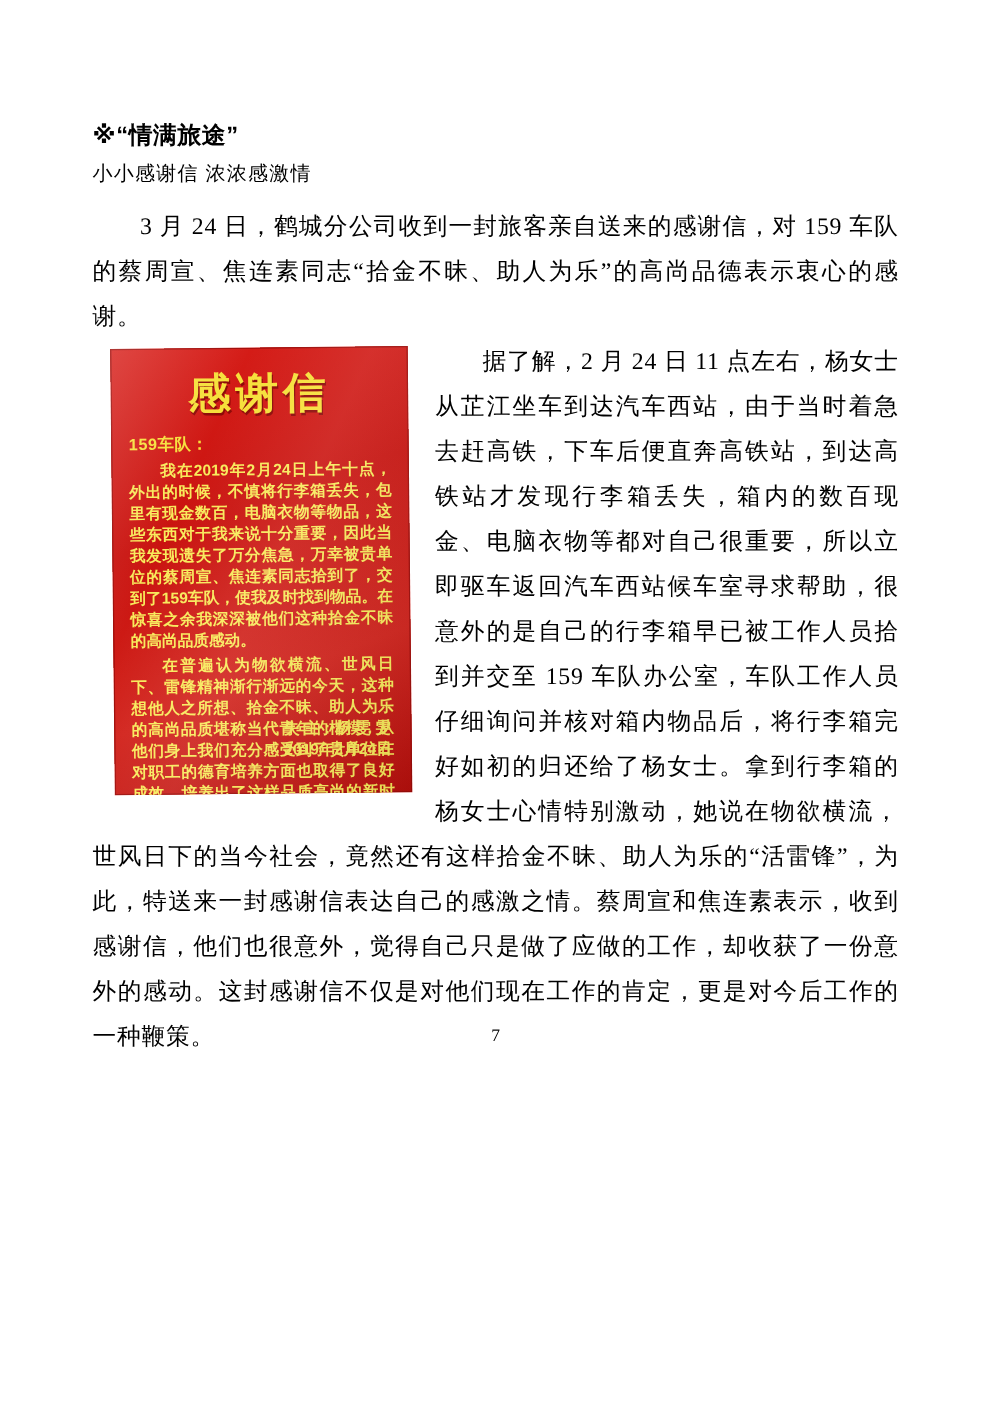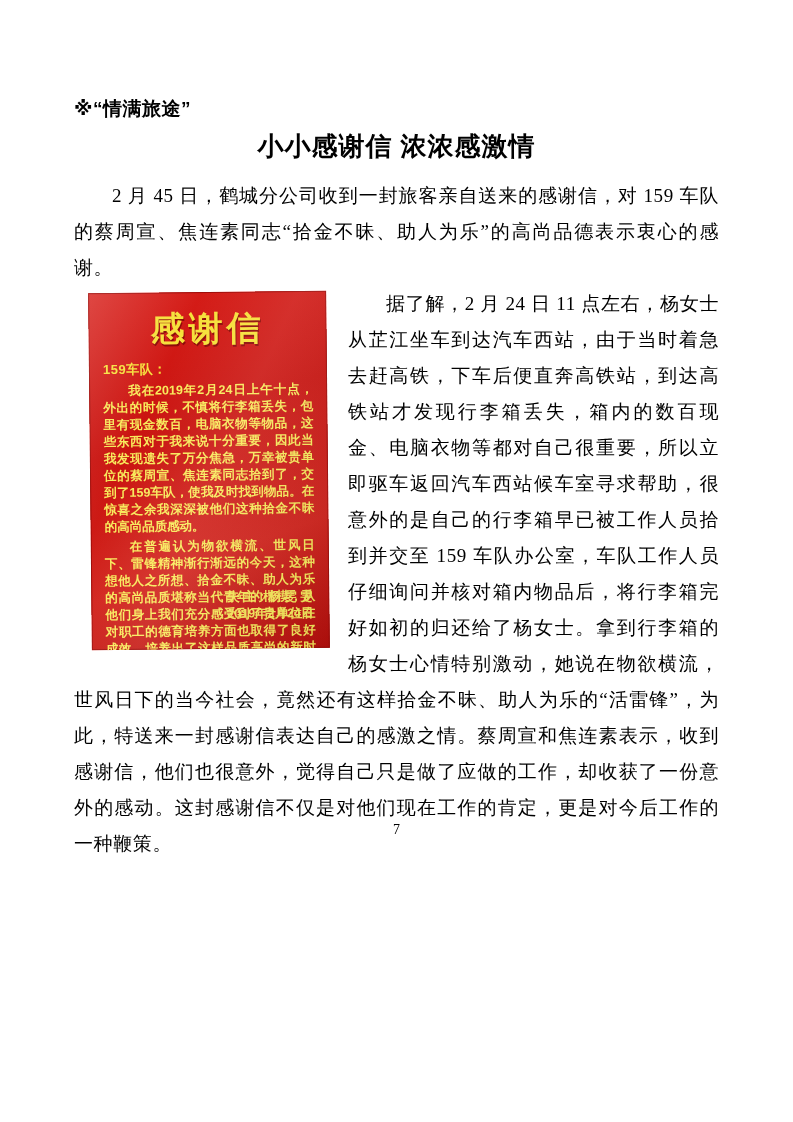--- a/index.html
+++ b/index.html
@@ -23,24 +23,24 @@
   }
   .section-head {
     font-family: "Liberation Sans", "DejaVu Sans", sans-serif;
     font-weight: bold;
     font-size: 19px;
     line-height: 1.4;
     margin: 0 0 6px 0;
     letter-spacing: 0.5px;
   }
   .doc-title {
-    text-align: center;
+    text-align: left;
     font-family: "Liberation Sans", "DejaVu Sans", sans-serif;
-    font-weight: bold;
-    font-size: 26px;
+    font-weight: normal;
+    font-size: 16px;
     letter-spacing: 1px;
     margin: 6px 0 14px 0;
   }
   .para {
     font-size: 19px;
     line-height: 36px;
     text-align: justify;
     text-justify: inter-ideograph;
     margin: 0;
     letter-spacing: 0.6px;
@@ -130,21 +130,21 @@
 </style>
 </head>
 <body>
 
 <div class="page">
 
   <div class="section-head">※“情满旅途”</div>
 
   <div class="doc-title">小小感谢信 浓浓感激情</div>
 
-  <p class="para indent">2 月 45 日，鹤城分公司收到一封旅客亲自送来的感谢信，对 159 车队的蔡周宣、焦连素同志“拾金不昧、助人为乐”的高尚品德表示衷心的感谢。</p>
+  <p class="para indent">3 月 24 日，鹤城分公司收到一封旅客亲自送来的感谢信，对 159 车队的蔡周宣、焦连素同志“拾金不昧、助人为乐”的高尚品德表示衷心的感谢。</p>
 
   <div class="figure">
     <div class="poster">
       <div class="poster-title">感谢信</div>
       <div class="poster-to">159车队：</div>
       <div class="poster-body">
         <p>我在2019年2月24日上午十点，外出的时候，不慎将行李箱丢失，包里有现金数百，电脑衣物等物品，这些东西对于我来说十分重要，因此当我发现遗失了万分焦急，万幸被贵单位的蔡周宣、焦连素同志拾到了，交到了159车队，使我及时找到物品。在惊喜之余我深深被他们这种拾金不昧的高尚品质感动。</p>
         <p>在普遍认为物欲横流、世风日下、雷锋精神渐行渐远的今天，这种想他人之所想、拾金不昧、助人为乐的高尚品质堪称当代青年的楷模，从他们身上我们充分感受到了贵单位在对职工的德育培养方面也取得了良好成效，培养出了这样品质高尚的新时代雷锋。</p>
       </div>
       <div class="poster-sign">

